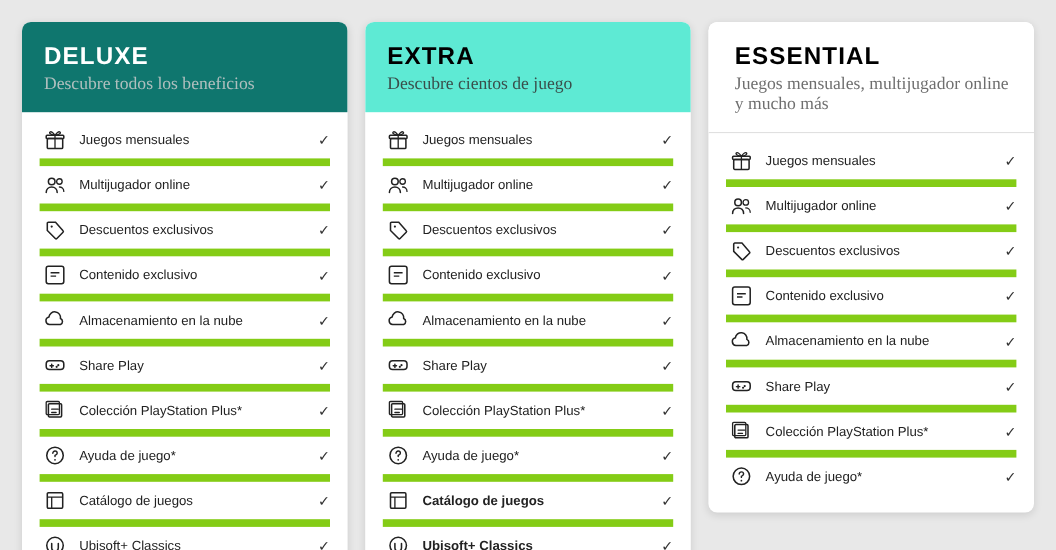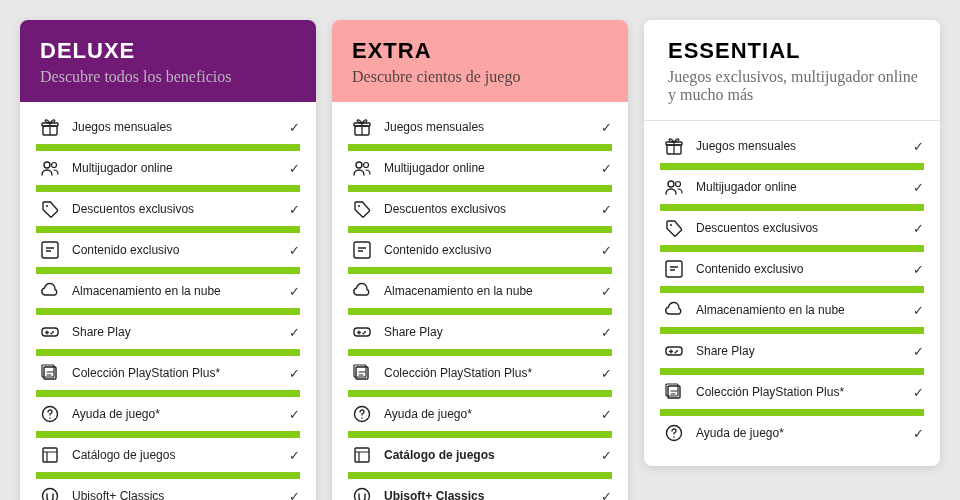--- a/index.html
+++ b/index.html
@@ -24,25 +24,25 @@
       background: #fff;
       border-radius: 8px;
       flex: 1;
       overflow: hidden;
       box-shadow: 0 2px 8px rgba(0,0,0,0.12);
     }
     .plan-header {
       padding: 18px 20px 16px;
     }
     .plan-header.deluxe {
-      background: #701a75;
+      background: #0f766e;
       color: #fff;
     }
     .plan-header.extra {
-      background: #fca5a5;
+      background: #5eead4;
       color: #000;
     }
     .plan-header.essential {
       background: #fff;
       color: #000;
       border-bottom: 1px solid #e0e0e0;
       padding-left: 24px;
     }
     .plan-title {
       font-size: 22px;
@@ -306,21 +306,21 @@
               <path d="M7 8v4a3 3 0 006 0V8" stroke="#222" stroke-width="1.4" stroke-linecap="round"></path>
             </svg></div>
           <div class="feature-label bold">Ubisoft+ Classics</div>
           <div class="feature-check">✓</div>
         </div>
       </div>
     </div>
     <div class="plan-card">
       <div class="plan-header essential">
         <div class="plan-title">ESSENTIAL</div>
-        <div class="plan-subtitle">Juegos exclusivos, multijugador online y mucho más</div>
+        <div class="plan-subtitle">Juegos mensuales, multijugador online y mucho más</div>
       </div>
       <div class="plan-features">
         <div class="feature-row">
           <div class="feature-icon"><svg viewBox="0 0 20 20" fill="none" xmlns="http://www.w3.org/2000/svg" class="icon-svg">
               <rect x="3" y="9" width="14" height="9" rx="1" stroke="#222" stroke-width="1.4"></rect>
               <rect x="2" y="6" width="16" height="3" rx="0.8" stroke="#222" stroke-width="1.4"></rect>
               <path d="M10 6V18" stroke="#222" stroke-width="1.2"></path>
               <path d="M10 6C10 6 7 2 5.5 3S7 6 10 6Z" stroke="#222" stroke-width="1.2"></path>
               <path d="M10 6C10 6 13 2 14.5 3S13 6 10 6Z" stroke="#222" stroke-width="1.2"></path>
             </svg></div>

